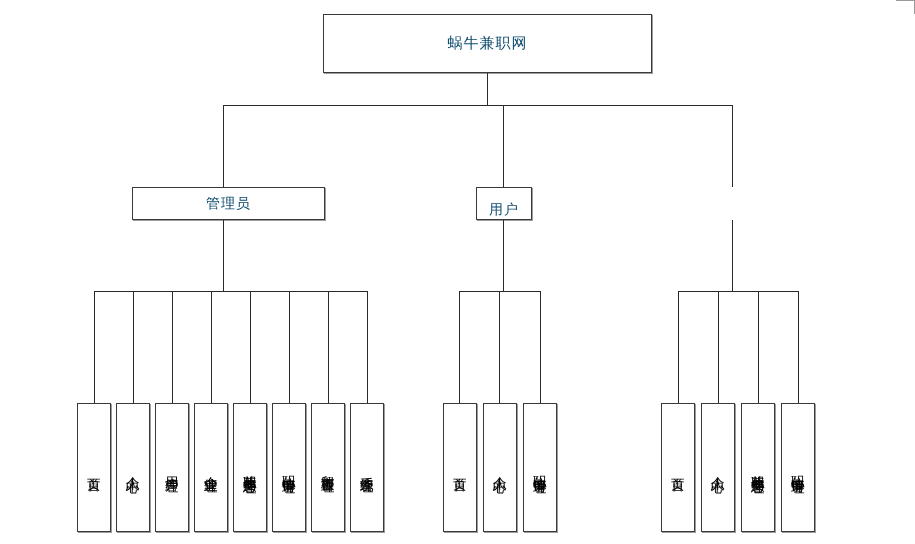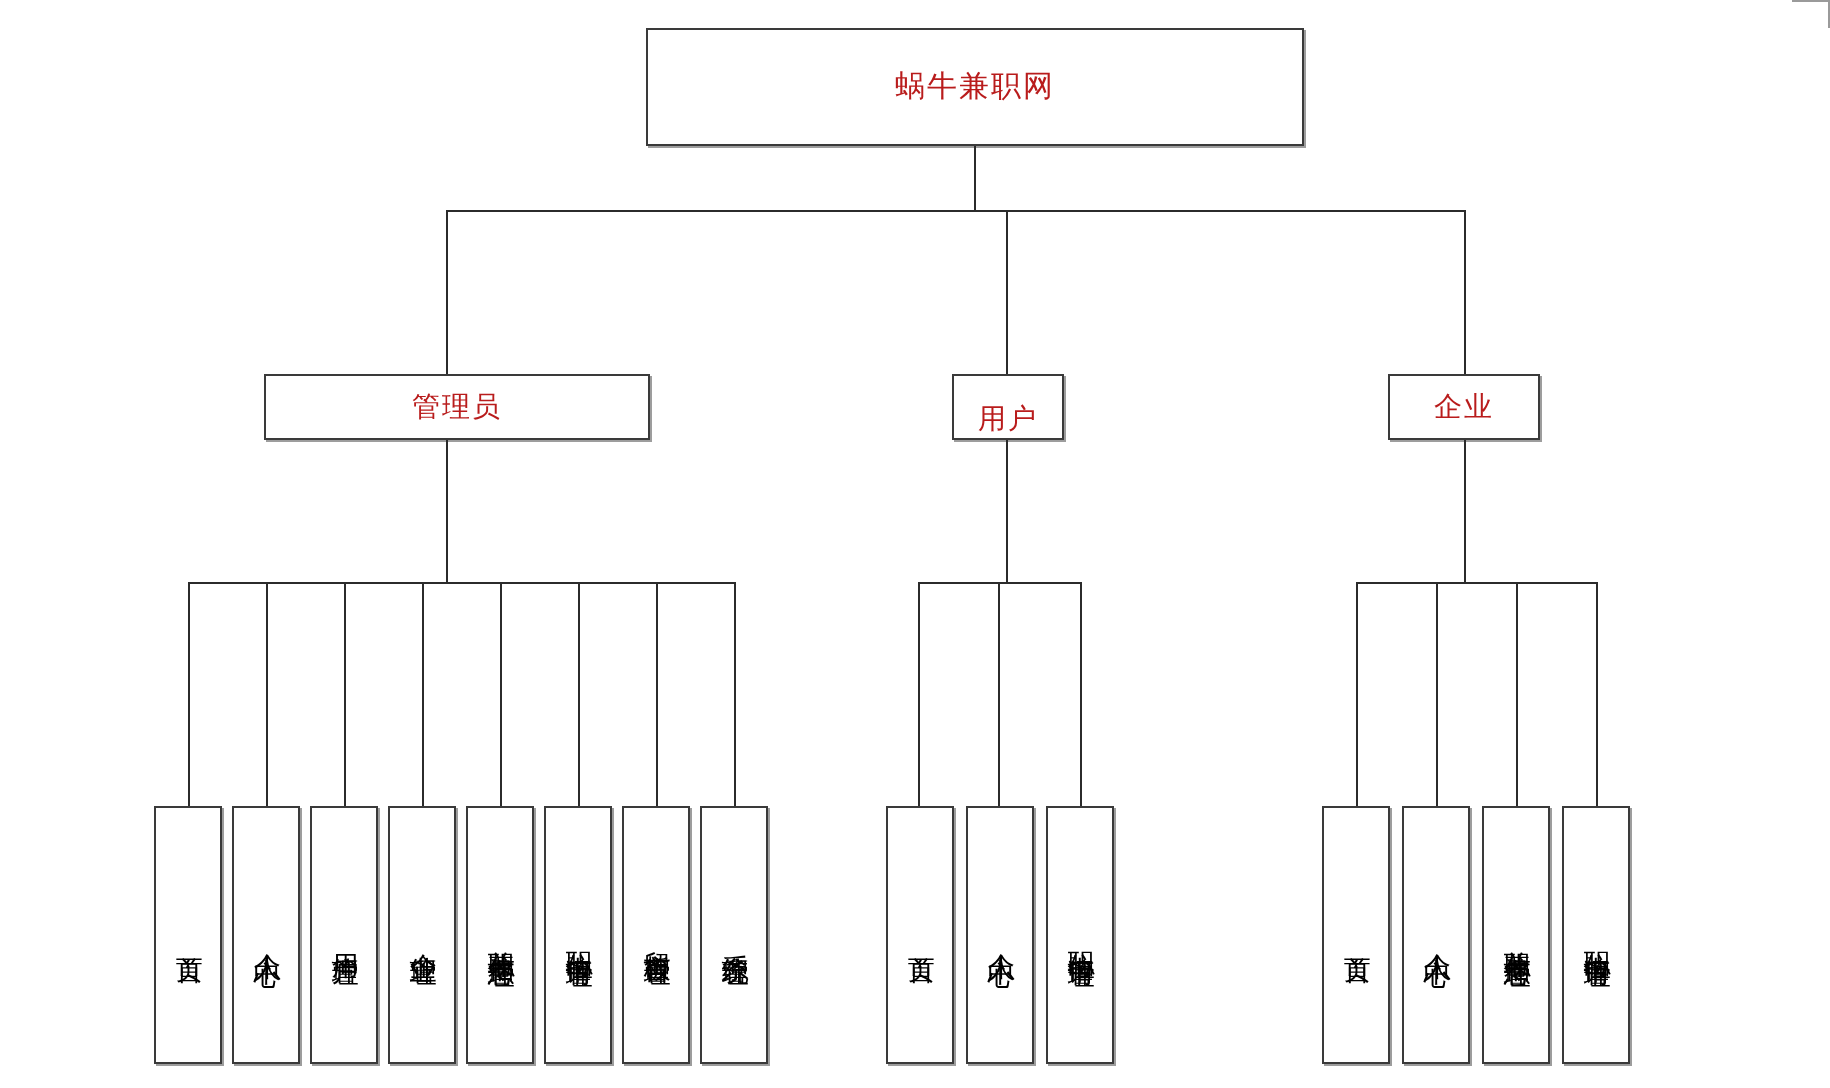--- a/index.html
+++ b/index.html
@@ -47,26 +47,26 @@
     box-sizing: border-box;
     background: #ffffff;
     border: 1px solid #3a3a3a;
     box-shadow: 1px 1px 0 #9d9d9d;
     display: flex;
     align-items: center;
     justify-content: center;
   }
   .node-root {
     font-size: 15px;
-    color: #b91c1c;
+    color: #0c4a6e;
     letter-spacing: 1px;
   }
   .node-mid {
     font-size: 14px;
-    color: #b91c1c;
+    color: #0c4a6e;
     letter-spacing: 1px;
   }
   .node-leaf {
     font-size: 13.5px;
     color: #000;
   }
   .vtext {
     writing-mode: vertical-rl;
     text-orientation: upright;
     line-height: 1.06;
@@ -92,23 +92,20 @@
   <div class="line-v" style="left:732px; top:105px; height:82px;"></div>
 
   <div class="node node-mid" style="left:132px; top:187px; width:193px; height:33px;">
     <span>管理员</span>
   </div>
 
   <div class="node node-mid" style="left:476px; top:187px; width:56px; height:33px;align-items:flex-end;">
     <span>用户</span>
   </div>
 
-  <div class="node node-mid" style="left:694px; top:187px; width:76px; height:33px;">
-    <span>企业</span>
-  </div>
 
   <div class="line-v" style="left:223px; top:220px; height:71px;"></div>
   <div class="line-h" style="left:94px; top:291px; width:273px;"></div>
   <div class="line-v" style="left:94px;  top:291px; height:112px;"></div>
   <div class="line-v" style="left:133px; top:291px; height:112px;"></div>
   <div class="line-v" style="left:172px; top:291px; height:112px;"></div>
   <div class="line-v" style="left:211px; top:291px; height:112px;"></div>
   <div class="line-v" style="left:250px; top:291px; height:112px;"></div>
   <div class="line-v" style="left:289px; top:291px; height:112px;"></div>
   <div class="line-v" style="left:328px; top:291px; height:112px;"></div>

